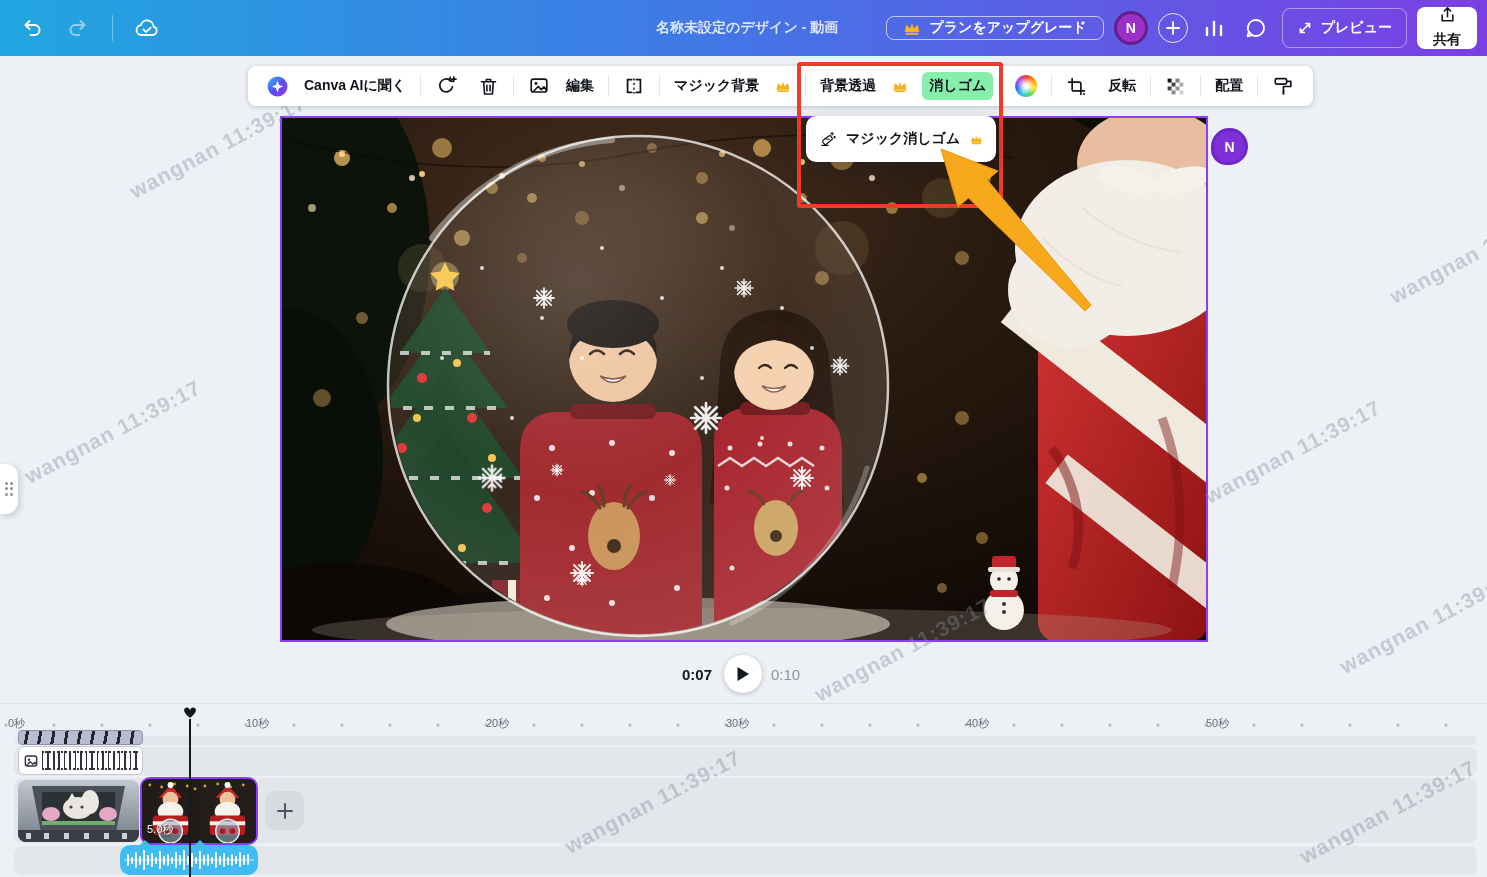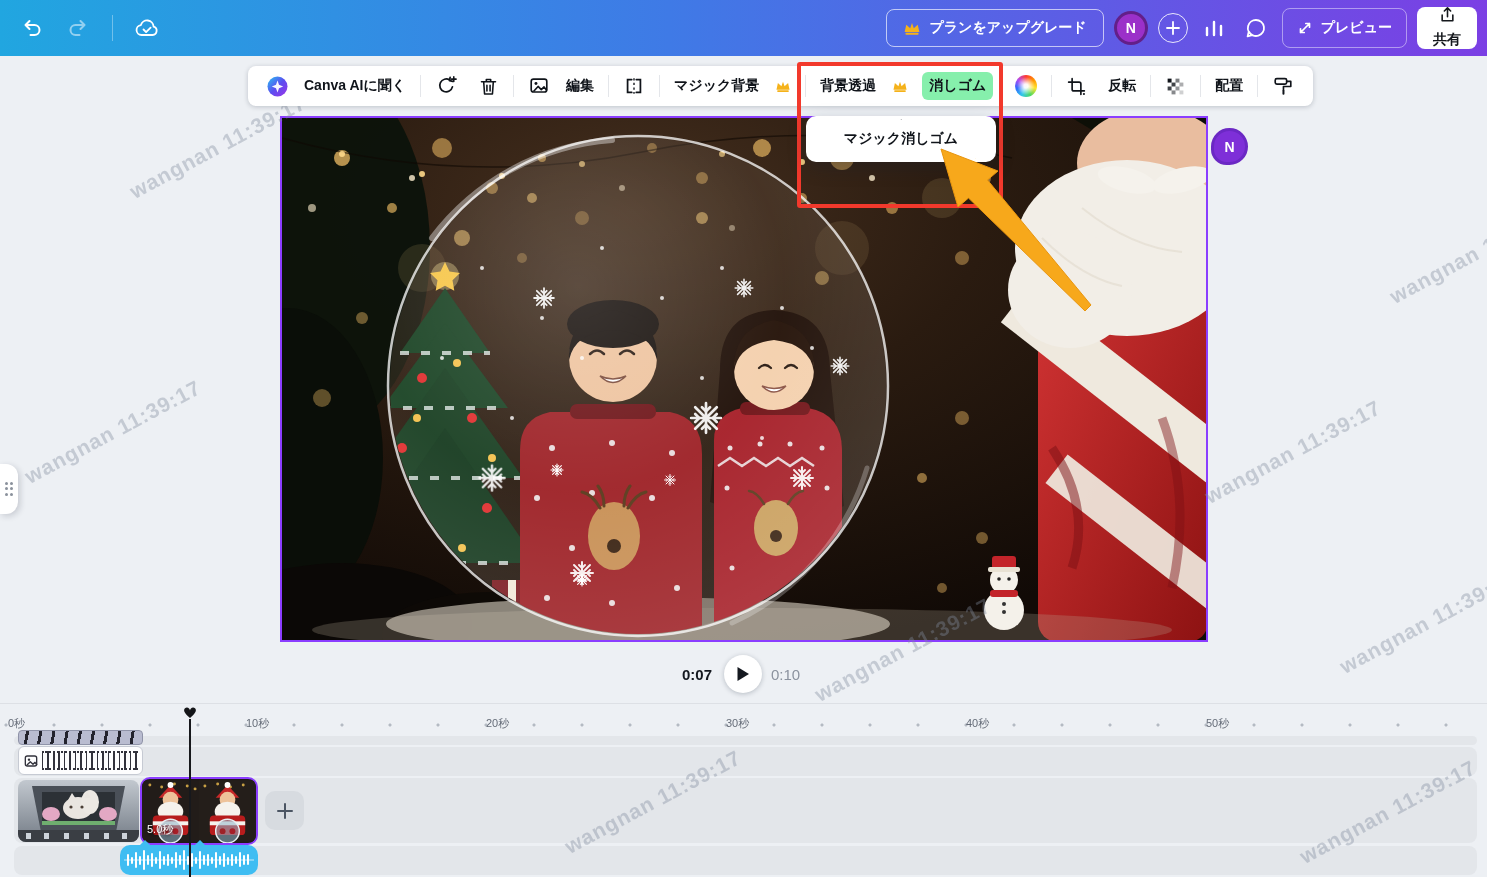--- a/index.html
+++ b/index.html
@@ -9,21 +9,21 @@
   
   .topbar { position:absolute; left:0; top:0; width:1487px; height:56px;
     background:linear-gradient(90deg,#21a6e0 0%, #3f7ae6 45%, #7b3fe4 100%);
     display:flex; align-items:center; z-index:20; }
   .tb-left { display:flex; align-items:center; gap:14px; padding-left:16px; }
   .icon-btn { width:32px; height:32px; display:flex; align-items:center; justify-content:center; border-radius:6px; cursor:pointer; }
   .tb-sep { width:1px; height:26px; background:rgba(255,255,255,.35); margin:0 4px; }
   .tb-title { position:absolute; left:50%; top:0; height:56px; transform:translateX(-48%);
     display:flex; align-items:center; color:rgba(255,255,255,.82); font-size:14px; font-weight:600; white-space:nowrap; }
   .tb-right { position:absolute; right:10px; top:0; height:56px; display:flex; align-items:center; gap:10px; }
-  .upgrade-btn { height:38px; border:1.5px solid rgba(255,255,255,.65); border-radius:8px; color:#fff;
+  .upgrade-btn { height:24px; border:1.5px solid rgba(255,255,255,.65); border-radius:8px; color:#fff;
     display:flex; align-items:center; gap:8px; padding:0 16px; font-size:14px; font-weight:700; cursor:pointer; white-space:nowrap; }
   .avatar { width:34px; height:34px; border-radius:50%; background:#9b30c9; border:3px solid rgba(30,10,60,.45);
     color:#fff; font-weight:700; font-size:14px; display:flex; align-items:center; justify-content:center; cursor:pointer; }
   .plus-circle { width:30px; height:30px; border-radius:50%; border:1.5px solid rgba(255,255,255,.85); color:#fff;
     display:flex; align-items:center; justify-content:center; font-size:19px; font-weight:400; cursor:pointer; }
   .ghost-btn { height:40px; display:flex; align-items:center; gap:8px; color:#fff; padding:0 14px;
     border:1.5px solid rgba(255,255,255,.45); border-radius:8px; font-size:14px; font-weight:700; cursor:pointer; white-space:nowrap; }
   .share-btn { height:42px; background:#fff; color:#15181d; border-radius:8px; display:flex; align-items:center;
     gap:8px; padding:0 16px; font-size:14px; font-weight:700; cursor:pointer; white-space:nowrap;flex-direction:column; }
 
@@ -37,21 +37,21 @@
   .colorwheel { width:22px; height:22px; border-radius:50%;
     background:radial-gradient(circle at 50% 50%, rgba(255,255,255,.95) 0 2px, rgba(255,255,255,0) 9px),
       conic-gradient(#ff3b30,#ff9500,#ffe32b,#4cd964,#32c7eb,#2f6bff,#b14cf0,#ff3b30); cursor:pointer; }
 
   
   .red-box { position:absolute; left:797px; top:62px; width:206px; height:146px;
     border:4px solid #f2392c; border-radius:3px; z-index:40; pointer-events:none; }
   .eraser-menu { position:absolute; left:806px; top:116px; width:190px; background:#fff; border-radius:10px;
     box-shadow:0 6px 18px rgba(20,30,50,.25); padding:3px 0; z-index:45; overflow:hidden; }
   .menu-item { height:40px; display:flex; align-items:center; gap:10px; padding:0 13px;
-    font-size:14px; font-weight:600; color:#10141a; cursor:pointer; white-space:nowrap;flex-direction:column; }
+    font-size:14px; font-weight:600; color:#10141a; cursor:pointer; white-space:nowrap; }
   .menu-item.alt { background:#f1f2f4; }
   .callout-arrow { position:absolute; left:900px; top:130px; z-index:50; pointer-events:none; }
 
   
   .canvas-frame { position:absolute; left:280px; top:116px; width:928px; height:526px;
     border:2px solid #8b3dff; z-index:5; background:#1c120b; cursor:pointer; }
   .canvas-frame svg { display:block; }
   .collab-badge { position:absolute; left:1211px; top:128px; width:37px; height:37px; border-radius:50% 50% 50% 42%;
     background:#7e2fd8; border:3px solid #6b28c4; display:flex; align-items:center; justify-content:center;
     color:#fff; font-size:14px; font-weight:700; z-index:18; }
@@ -123,20 +123,21 @@
       </svg>
     </div>
     <div class="tb-sep"></div>
     <div class="icon-btn">
       <svg width="26" height="24" viewBox="0 0 26 24">
         <path d="M7.5 19 a5 5 0 0 1 -.6-9.96 A6.5 6.5 0 0 1 19.6 10.6 A4.3 4.3 0 0 1 18.6 19 Z" fill="none" stroke="#fff" stroke-width="1.8" stroke-linejoin="round"></path>
         <path d="M9.5 13.5 l2.6 2.6 L16.6 11.6" fill="none" stroke="#fff" stroke-width="1.8" stroke-linecap="round" stroke-linejoin="round"></path>
       </svg>
     </div>
   </div>
+  <div class="tb-title">名称未設定のデザイン - 動画</div>
   <div class="tb-right">
     <div class="upgrade-btn">
       <svg width="18" height="16" viewBox="0 0 22 18">
         <path d="M2 14 L4 5 l4.8 4.2 L11 3 l2.2 6.2 L18 5 l2 9 z" fill="#f5b21a"></path>
         <rect x="3" y="14.8" width="16" height="2.4" rx="1" fill="#f5b21a"></rect>
       </svg>
       <span>プランをアップグレード</span>
     </div>
     <div class="avatar">
       <span>N</span>

